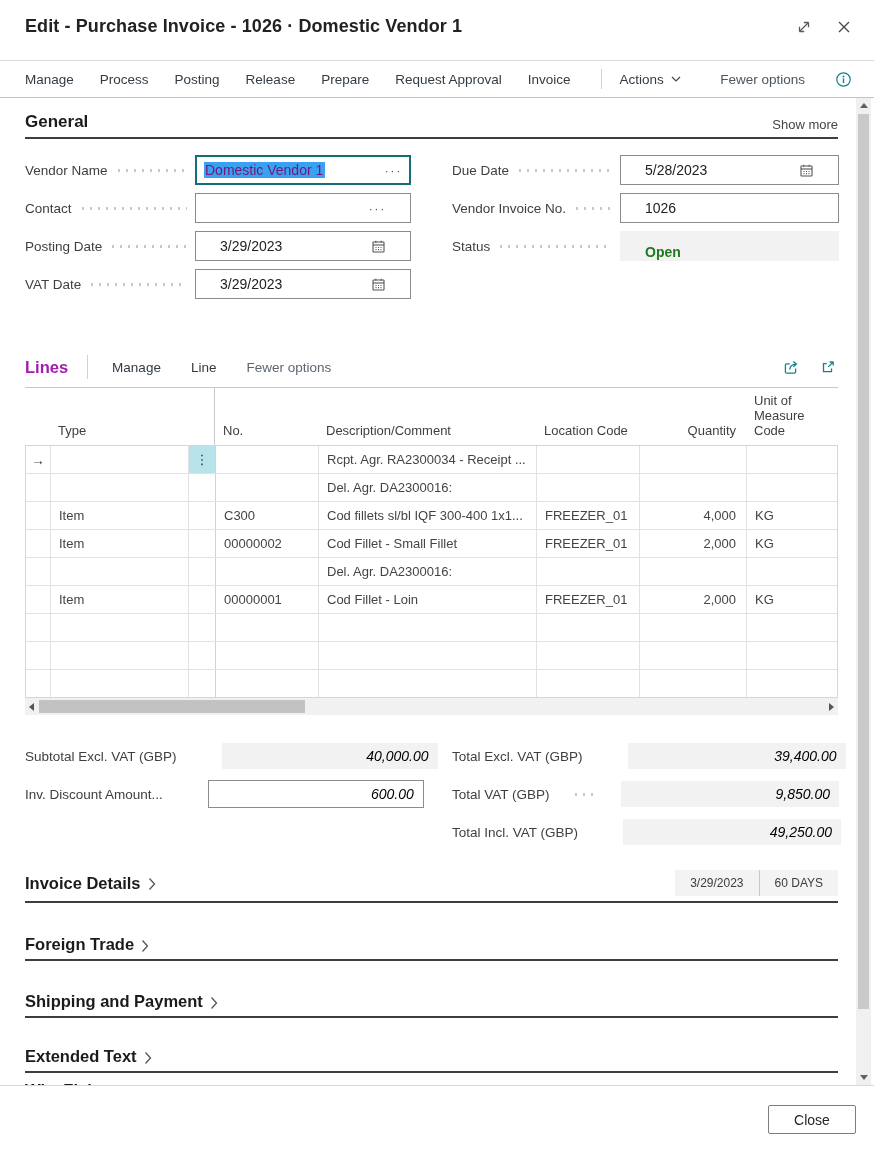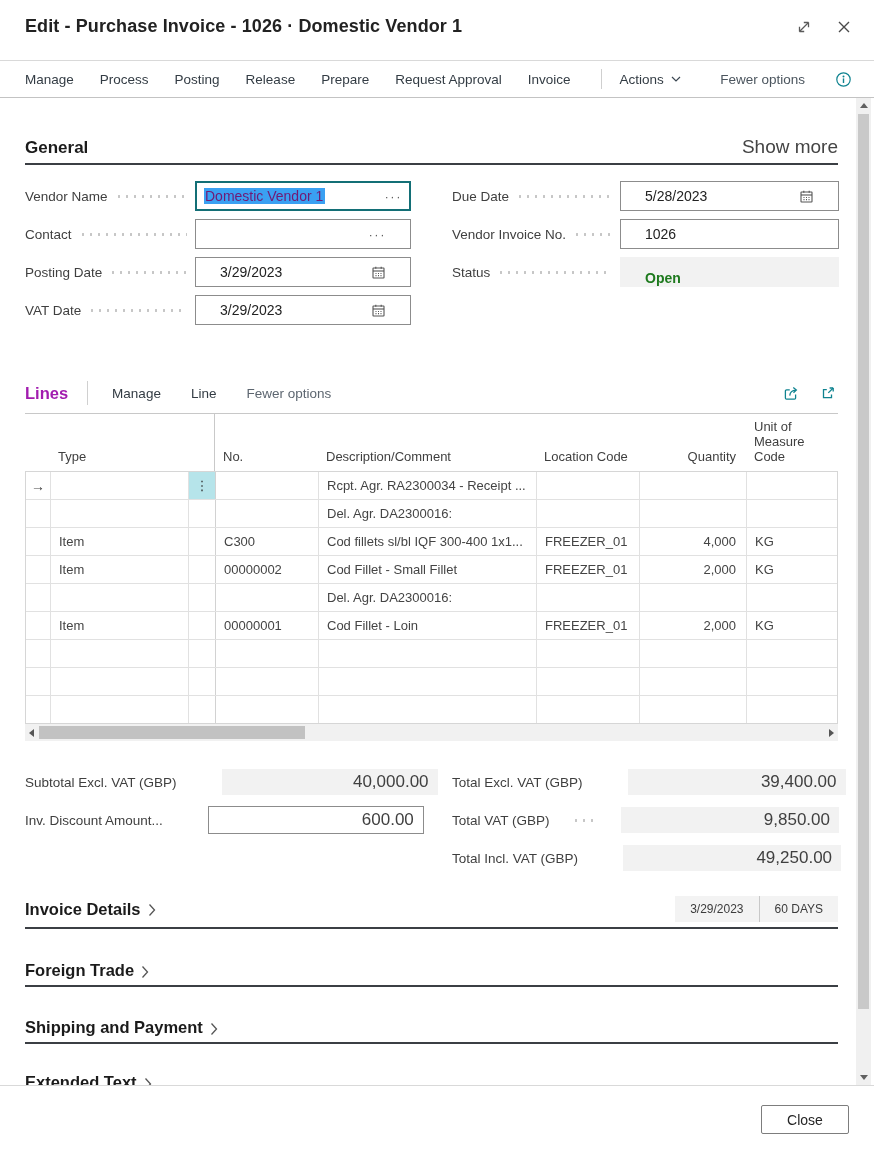--- a/index.html
+++ b/index.html
@@ -24,21 +24,21 @@
   .ribbon-sep { width: 1px; height: 20px; background: #cfcfcf; margin: 0 18px 0 4px; }
   .ribbon-actions { display: flex; align-items: center; gap: 7px; cursor: pointer; }
   .ribbon-right { margin-left: auto; display: flex; align-items: center; gap: 30px; }
   .fewer { color: #4b555e; cursor: pointer; }
 
   
   .content { padding: 0 36px 0 25px; }
 
   .section-head { display: flex; align-items: flex-end; justify-content: space-between; margin-top: 14px; }
   .section-title { font-size: 17px; font-weight: 700; color: #1b1b1b; }
-  .show-more { font-size: 19px; color: #444; cursor: pointer; margin-top: 24px; }
+  .show-more { font-size: 13px; color: #444; cursor: pointer; }
   .dark-rule { border: none; border-top: 2px solid #3b3f44; margin: 5px 0 0 0; }
 
   
   .form-grid { display: grid; grid-template-columns: 386px 387px; column-gap: 41px; margin-top: 16px; }
   .frow { display: flex; align-items: center; height: 30px; margin-bottom: 8px; }
   .flabel { font-size: 13.5px; color: #3f3f3f; white-space: nowrap; }
   .leader { flex: 1; height: 3px; margin: 0 8px 0 7px; align-self: center;
     background-image: radial-gradient(circle, #c6c6c6 1.1px, transparent 1.5px);
     background-size: 8px 3px; background-repeat: repeat-x; background-position: left center; }
   .fbox {
@@ -86,39 +86,39 @@
   .hscroll { height: 17px; background: #f1f1f1; position: relative; }
   .hs-thumb { position: absolute; left: 14px; top: 2px; width: 266px; height: 13px; background: #c2c2c2; }
   .hs-arrow { position: absolute; top: 5px; width: 0; height: 0; border-top: 4px solid transparent; border-bottom: 4px solid transparent; }
   .hs-left { left: 4px; border-right: 5px solid #555; }
   .hs-right { right: 4px; border-left: 5px solid #555; }
 
   
   .totals-grid { display: grid; grid-template-columns: 386px 387px; column-gap: 41px; margin-top: 28px; }
   .trow2 { display: flex; align-items: center; height: 26px; margin-bottom: 12px; gap: 15px; }
   .tbox { flex: 0 0 216px; height: 26px; display: flex; align-items: center; justify-content: flex-end;
-          padding: 0 9px; font-size: 17px; color: #404040; }
+          padding: 0 9px; font-size: 14px; color: #000000; font-style: italic; }
   .col-right .tbox { flex-basis: 218px; }
   .tbox.gray { background: #f2f2f2; }
   .tbox.edit { background: #fff; border: 1px solid #8c8c8c; height: 28px; }
 
   
   .collapsed { margin-top: 33px; }
   .collapsed-head { display: flex; align-items: center; }
   .collapsed-title { font-size: 16.5px; font-weight: 700; color: #1b1b1b; cursor: pointer; }
   .chev { margin-left: 7px; margin-top: 2px; cursor: pointer; }
   .chips { margin-left: auto; display: flex; background: #f3f3f3; height: 26px; align-items: center; }
   .chip { font-size: 12px; color: #3c3c3c; padding: 0 15px; display: flex; align-items: center; height: 100%; }
   .chip + .chip { border-left: 1px solid #c8c8c8; }
   .light-rule { border: none; border-top: 1px solid #c2c2c2; margin: 4px 0 0 0; }
 
   
   .footer { position: absolute; left: 0; right: 0; bottom: 0; height: 65px; background: #fff;
             border-top: 1px solid #d9d9d9; }
-  .close-btn { position: absolute; right: 25px; top: 19px; width: 88px; height: 29px; background: #fff;
+  .close-btn { position: absolute; right: 18px; top: 19px; width: 88px; height: 29px; background: #fff;
                border: 1px solid #7d7d7d; border-radius: 2px; font-size: 14px; color: #252525;
                font-family: "Liberation Sans", sans-serif; cursor: pointer; }
 
   
   .vscroll { position: absolute; top: 98px; right: 3px; width: 15px; height: 987px; background: #f0f0f0; }
   .vs-thumb { position: absolute; top: 16px; left: 2px; width: 11px; height: 895px; background: #c9c9c9; }
   .vs-arrow { position: absolute; left: 3.5px; width: 0; height: 0; border-left: 4px solid transparent; border-right: 4px solid transparent; }
   .vs-up { top: 5px; border-bottom: 5px solid #606060; }
   .vs-down { bottom: 5px; border-top: 5px solid #606060; }
 

